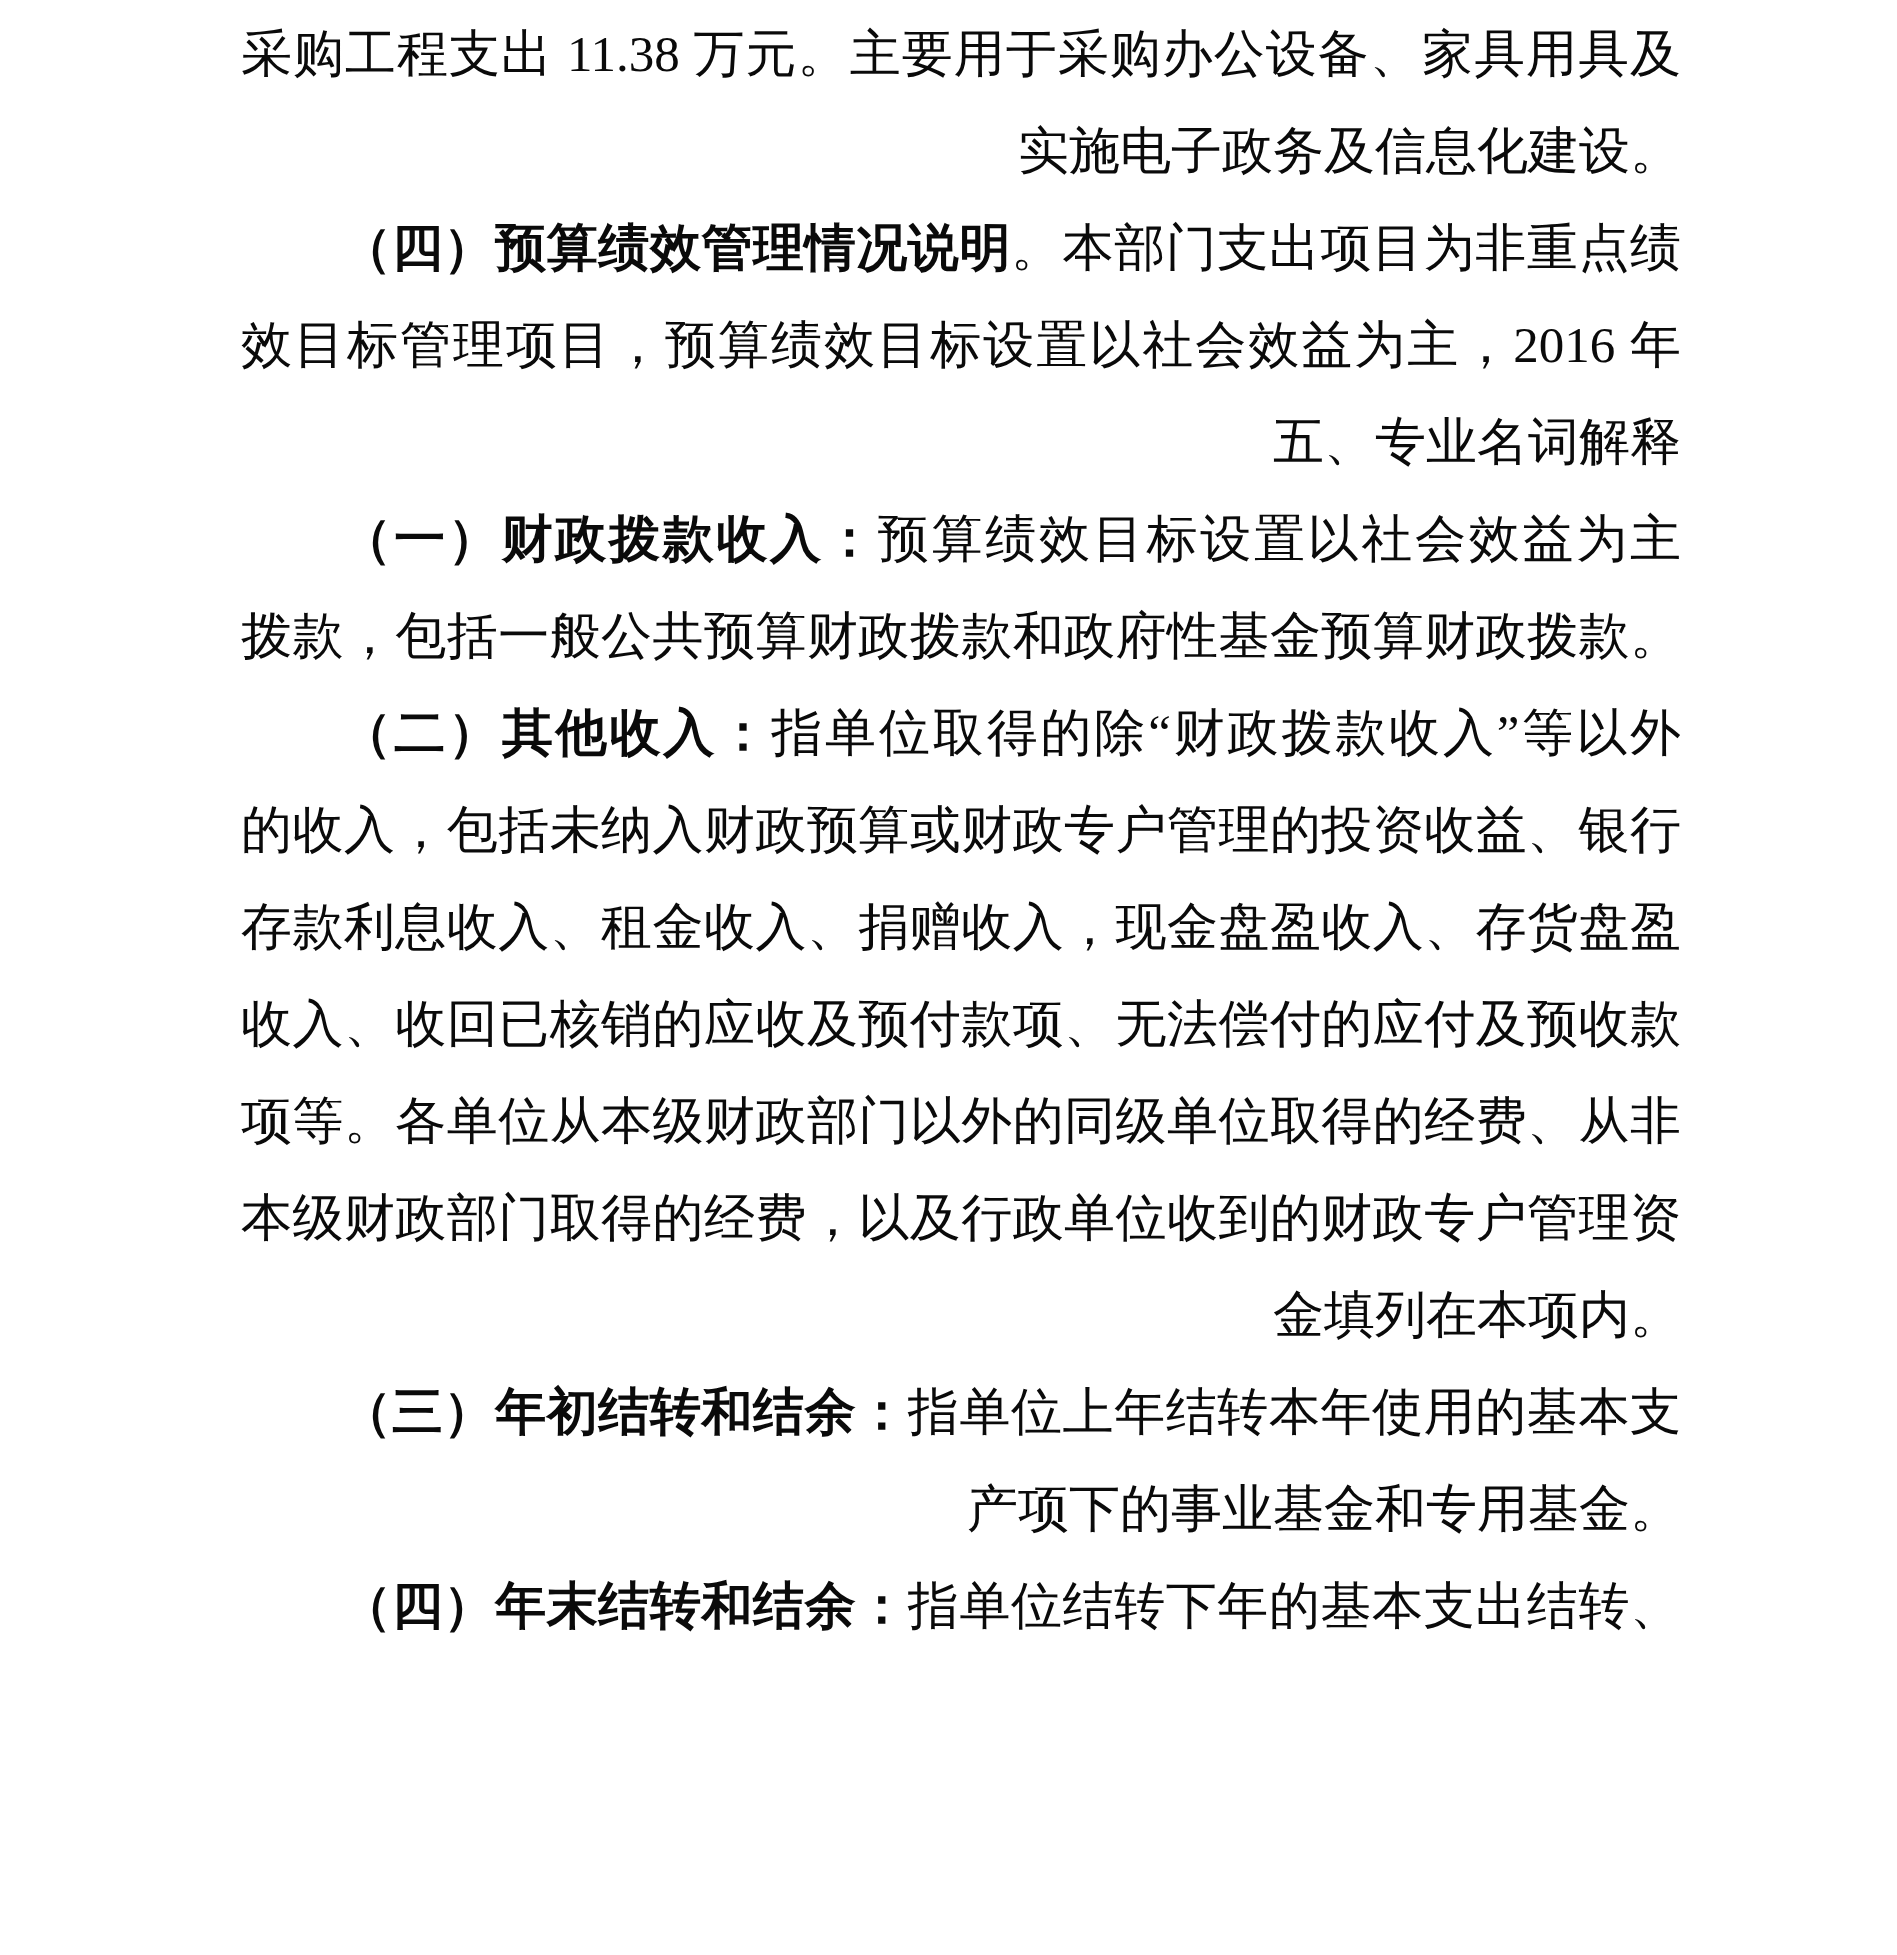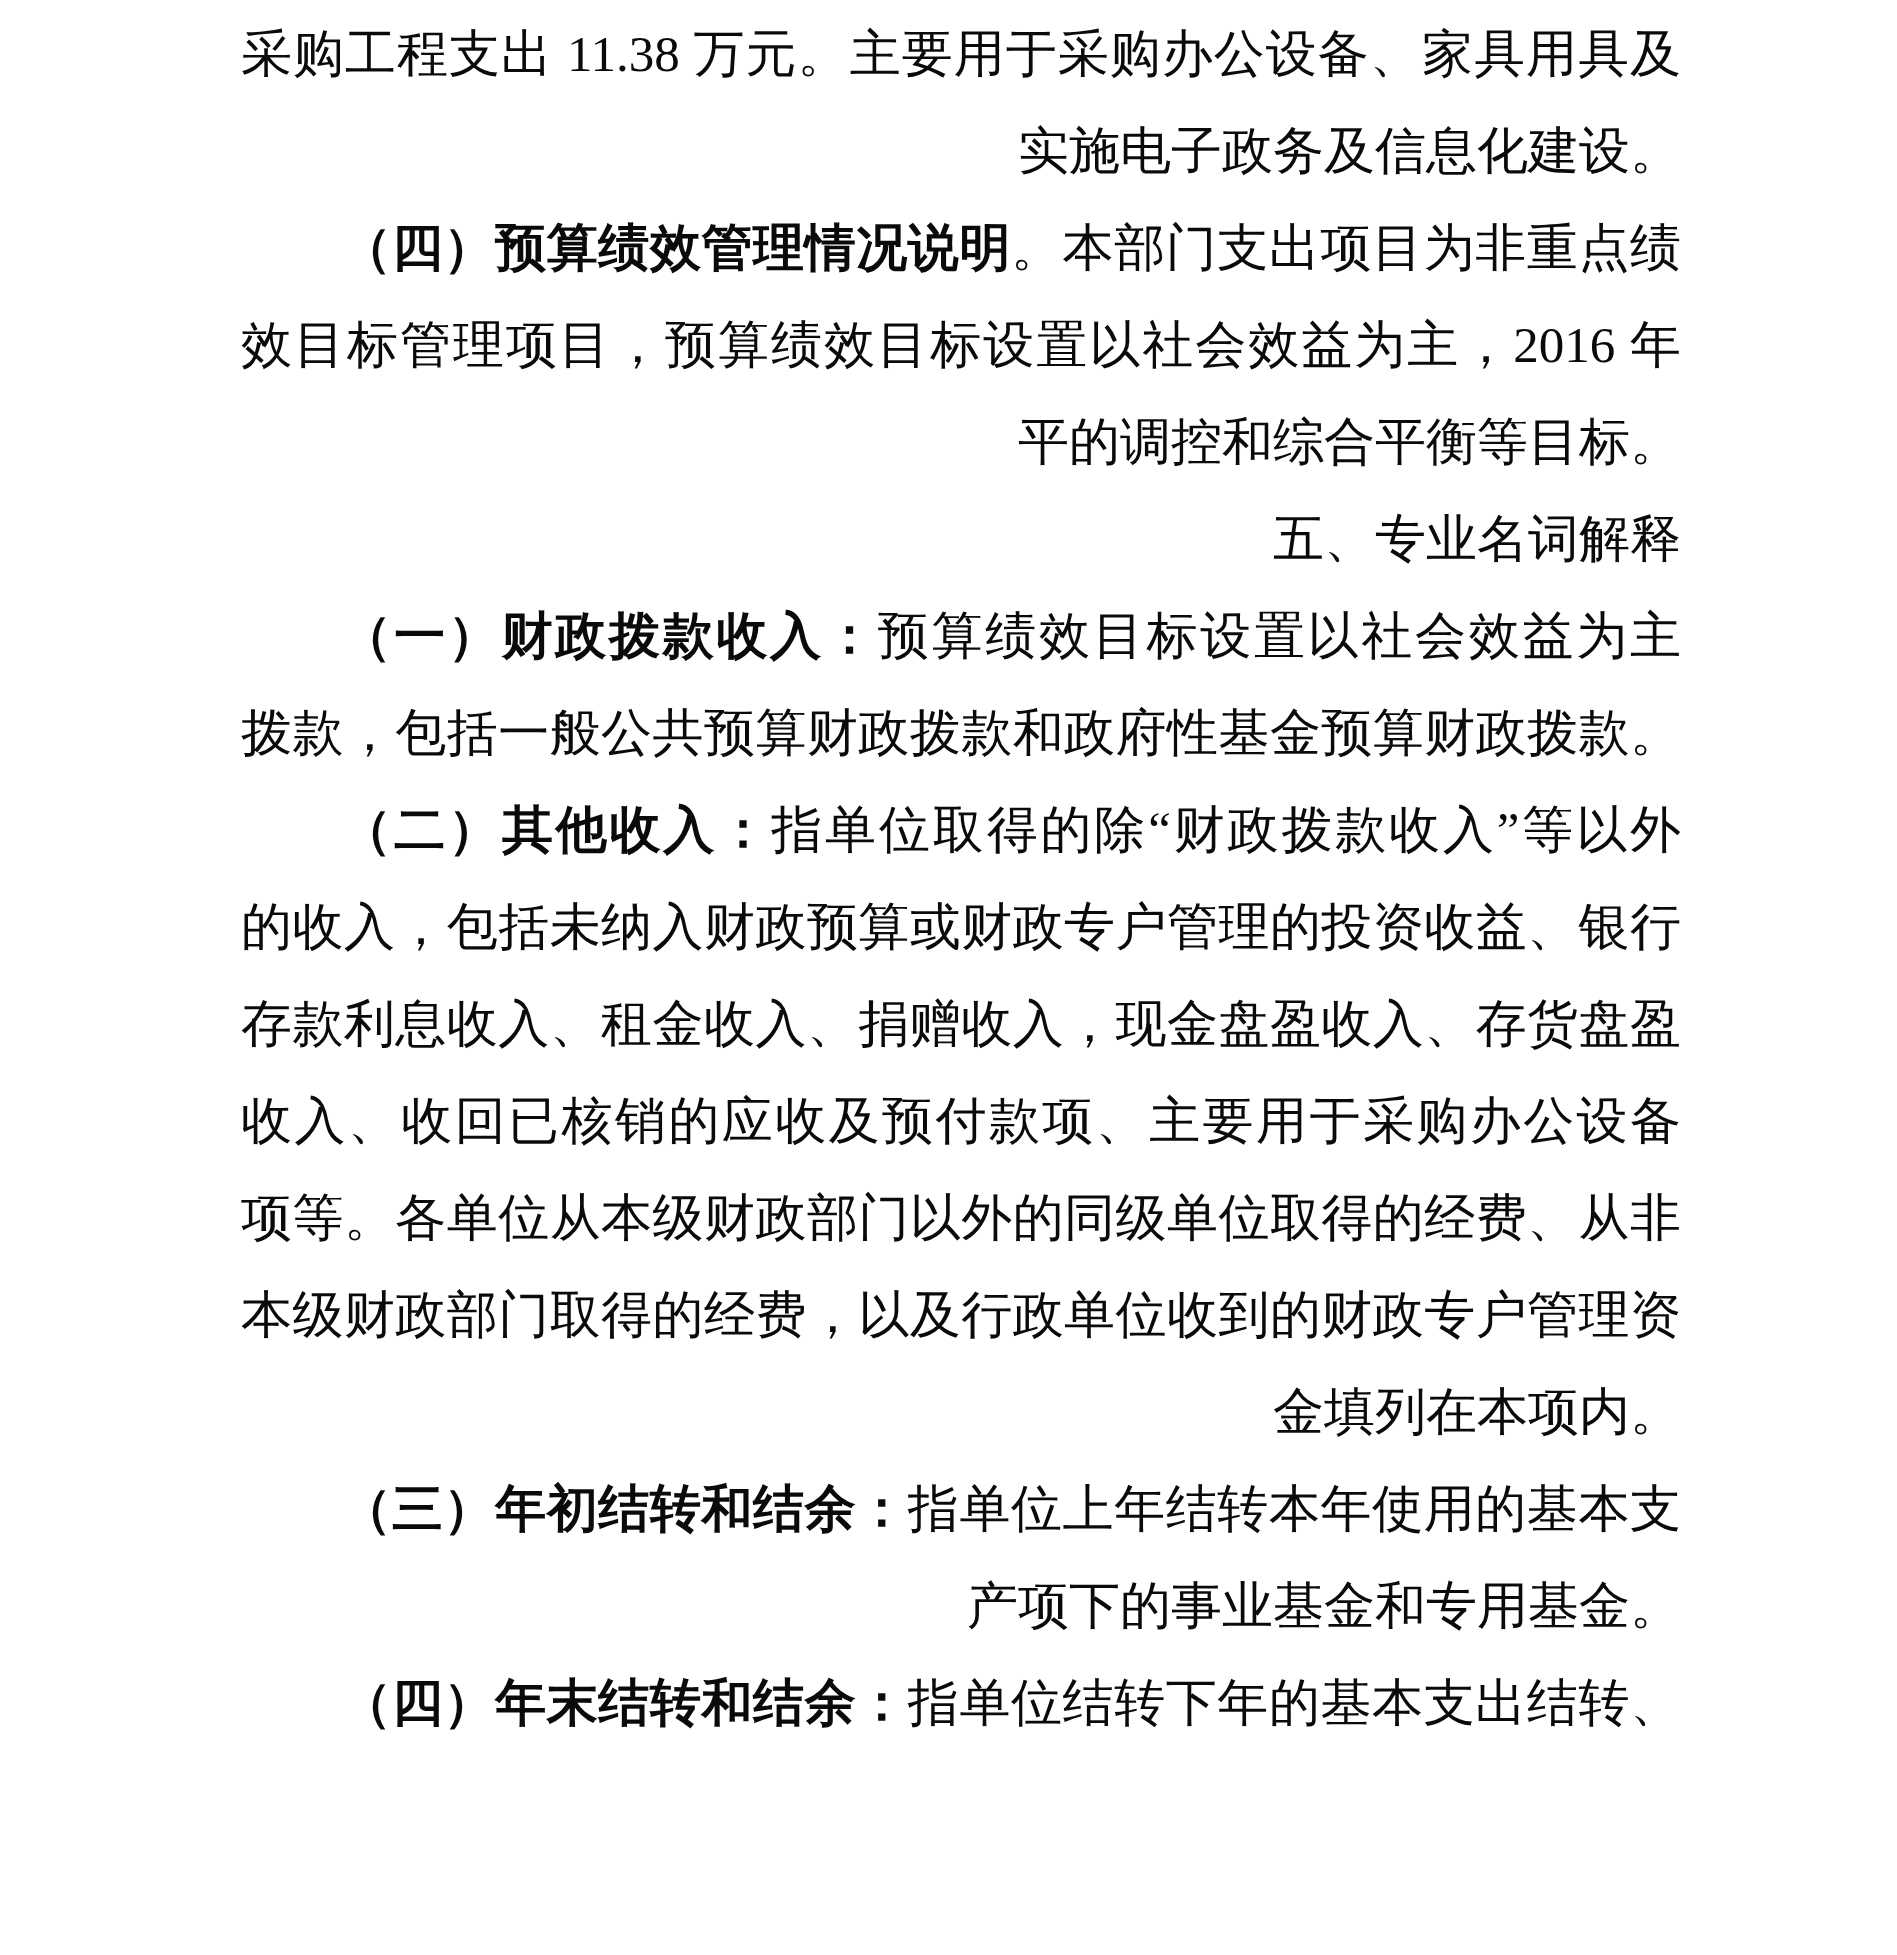--- a/index.html
+++ b/index.html
@@ -55,35 +55,34 @@
 
     <div class="line j"><span>采购工程支出 11.38 万元。主要用于采购办公设备、家具用具及</span></div>
 
     <div class="line"><span>实施电子政务及信息化建设。</span></div>
 
     <div class="line j ind"><span class="b">（四）预算绩效管理情况说明</span><span>。本部门支出项目为非重点绩</span></div>
 
     <div class="line j"><span>效目标管理项目，预算绩效目标设置以社会效益为主，2016 年</span></div>
 
 
-    <div class="line"><span>平的调控和综合平衡等目标。</span></div>
 
     <div class="line ind head"><span>五、专业名词解释</span></div>
 
     <div class="line j ind"><span class="b">（一）财政拨款收入：</span><span>预算绩效目标设置以社会效益为主</span></div>
 
     <div class="line j"><span>拨款，包括一般公共预算财政拨款和政府性基金预算财政拨款。</span></div>
 
     <div class="line j ind"><span class="b">（二）其他收入：</span><span>指单位取得的除“财政拨款收入”等以外</span></div>
 
     <div class="line j"><span>的收入，包括未纳入财政预算或财政专户管理的投资收益、银行</span></div>
 
     <div class="line j"><span>存款利息收入、租金收入、捐赠收入，现金盘盈收入、存货盘盈</span></div>
 
-    <div class="line j"><span>收入、收回已核销的应收及预付款项、主要用于采购办公设备</span></div>
+    <div class="line j"><span>收入、收回已核销的应收及预付款项、无法偿付的应付及预收款</span></div>
 
     <div class="line j"><span>项等。各单位从本级财政部门以外的同级单位取得的经费、从非</span></div>
 
     <div class="line j"><span>本级财政部门取得的经费，以及行政单位收到的财政专户管理资</span></div>
 
     <div class="line"><span>金填列在本项内。</span></div>
 
     <div class="line j ind"><span class="b">（三）年初结转和结余：</span><span>指单位上年结转本年使用的基本支</span></div>
 
 

